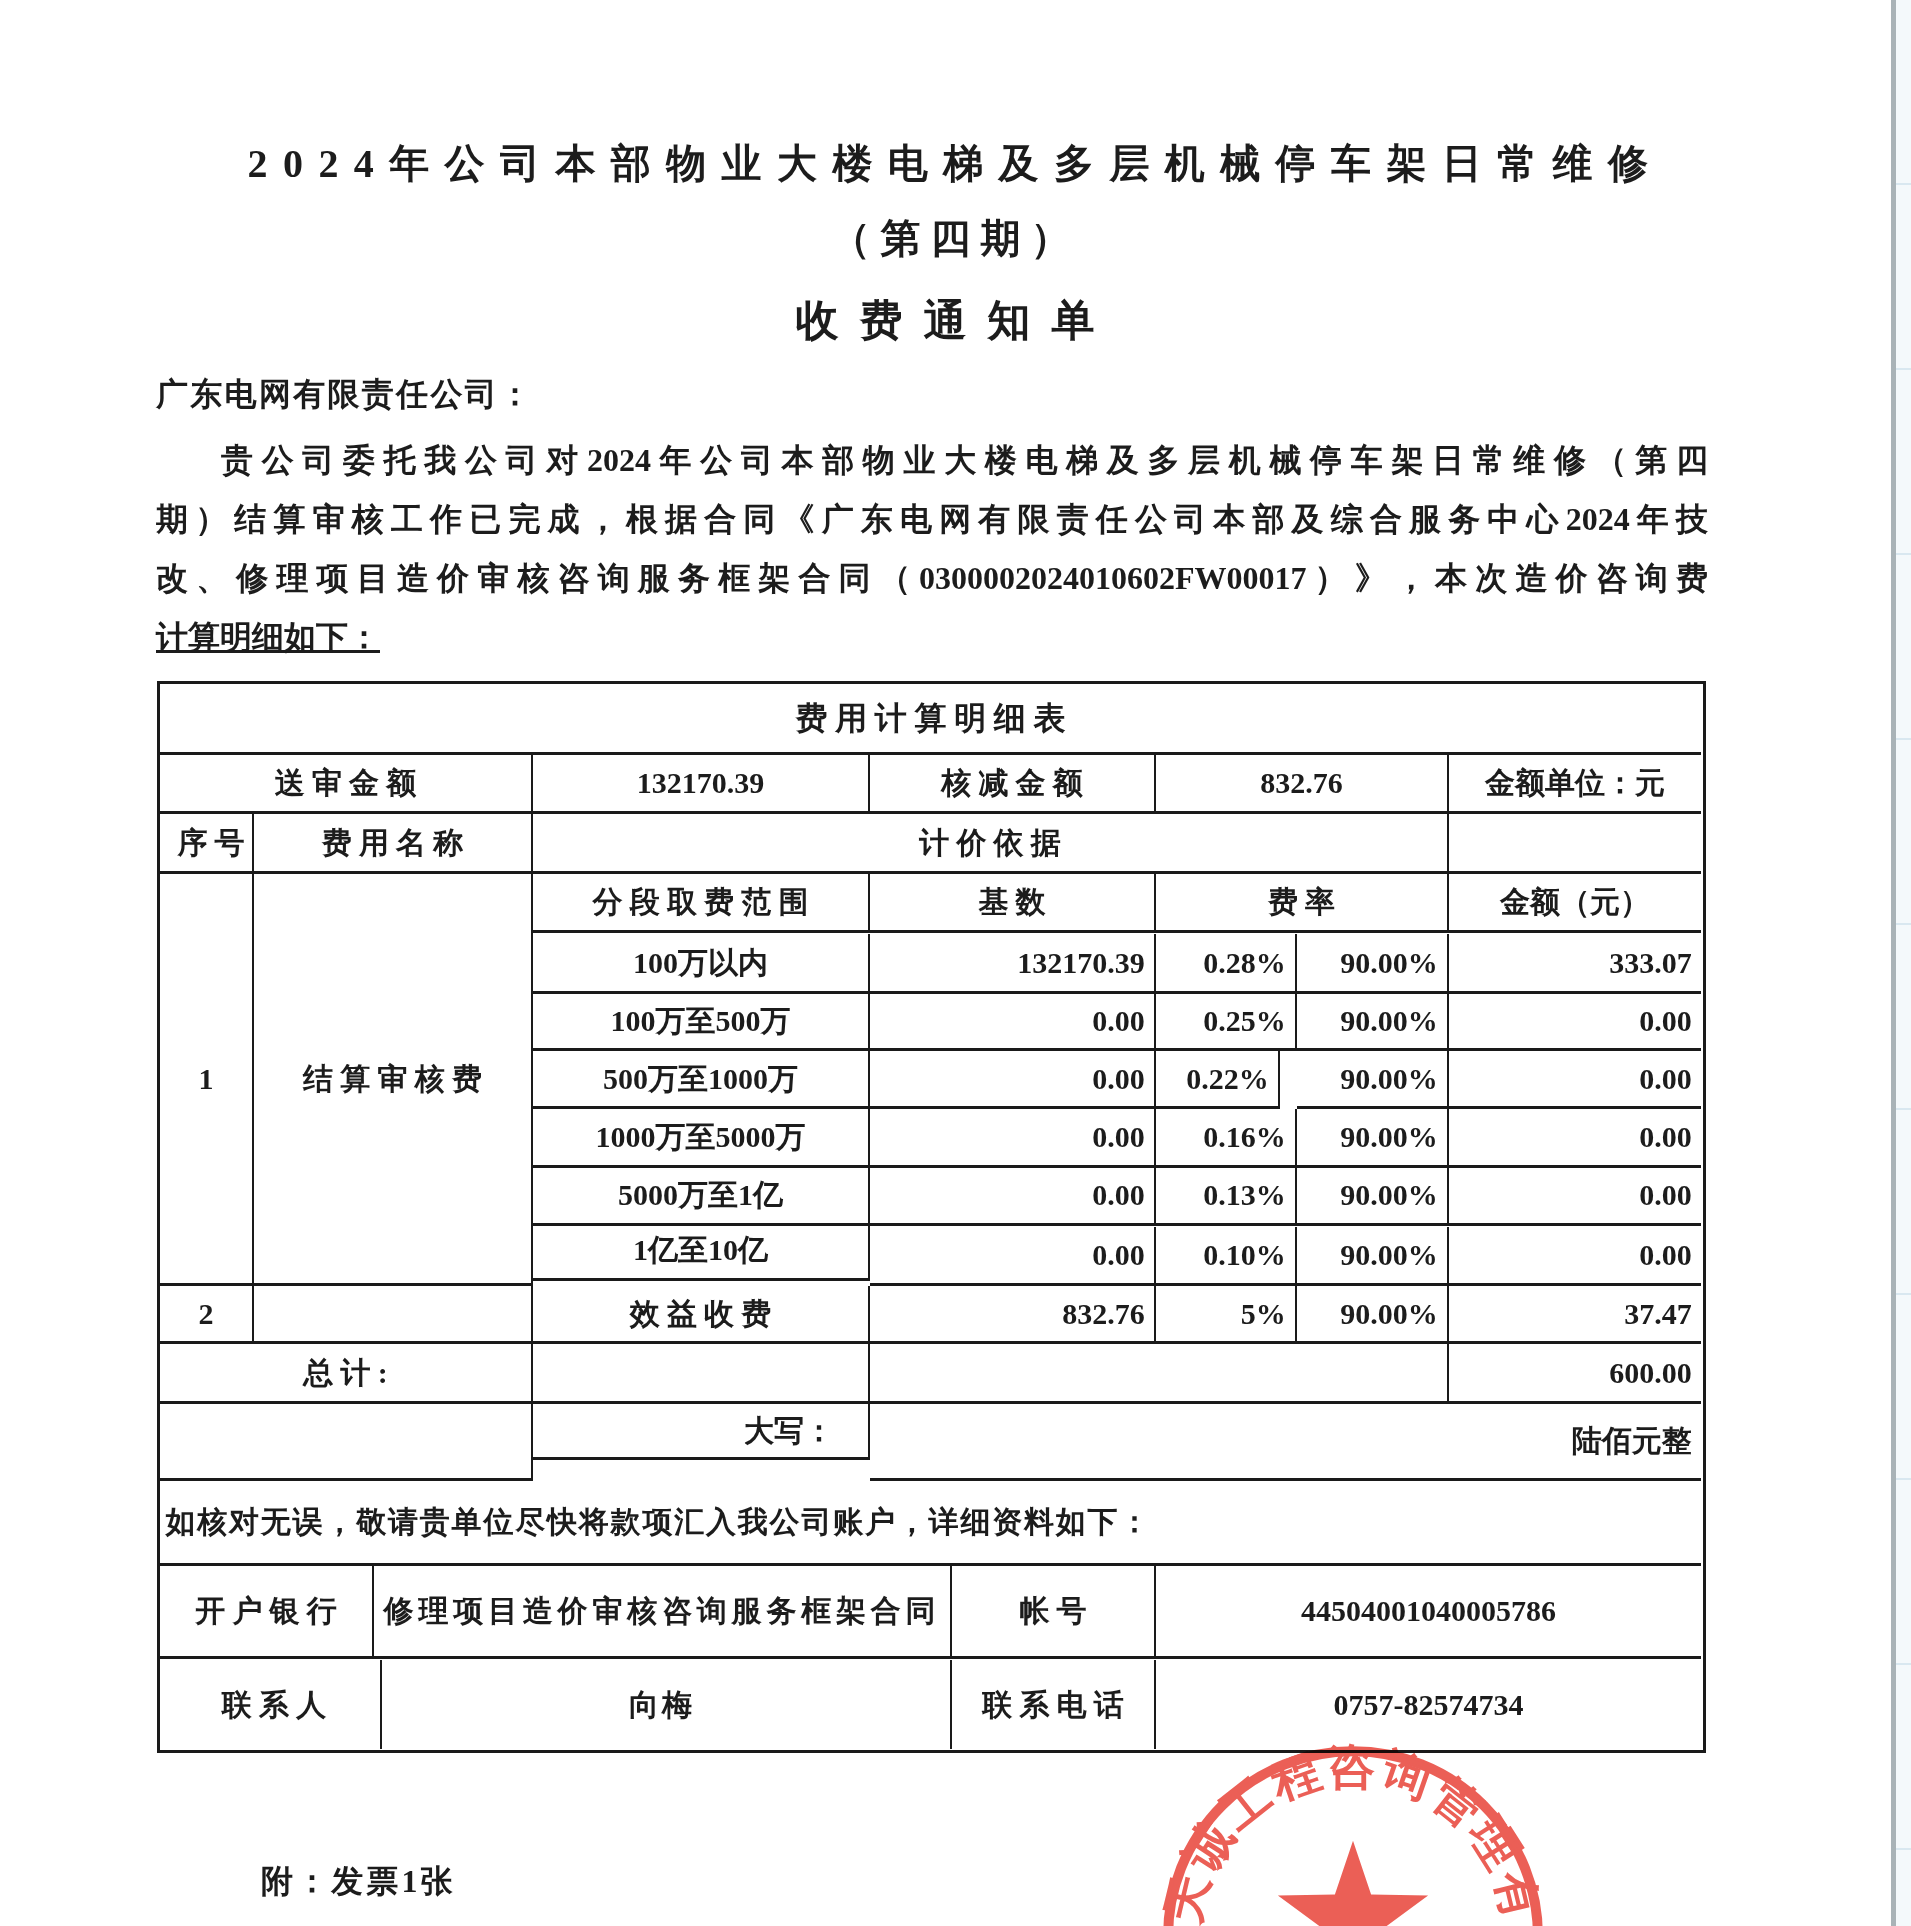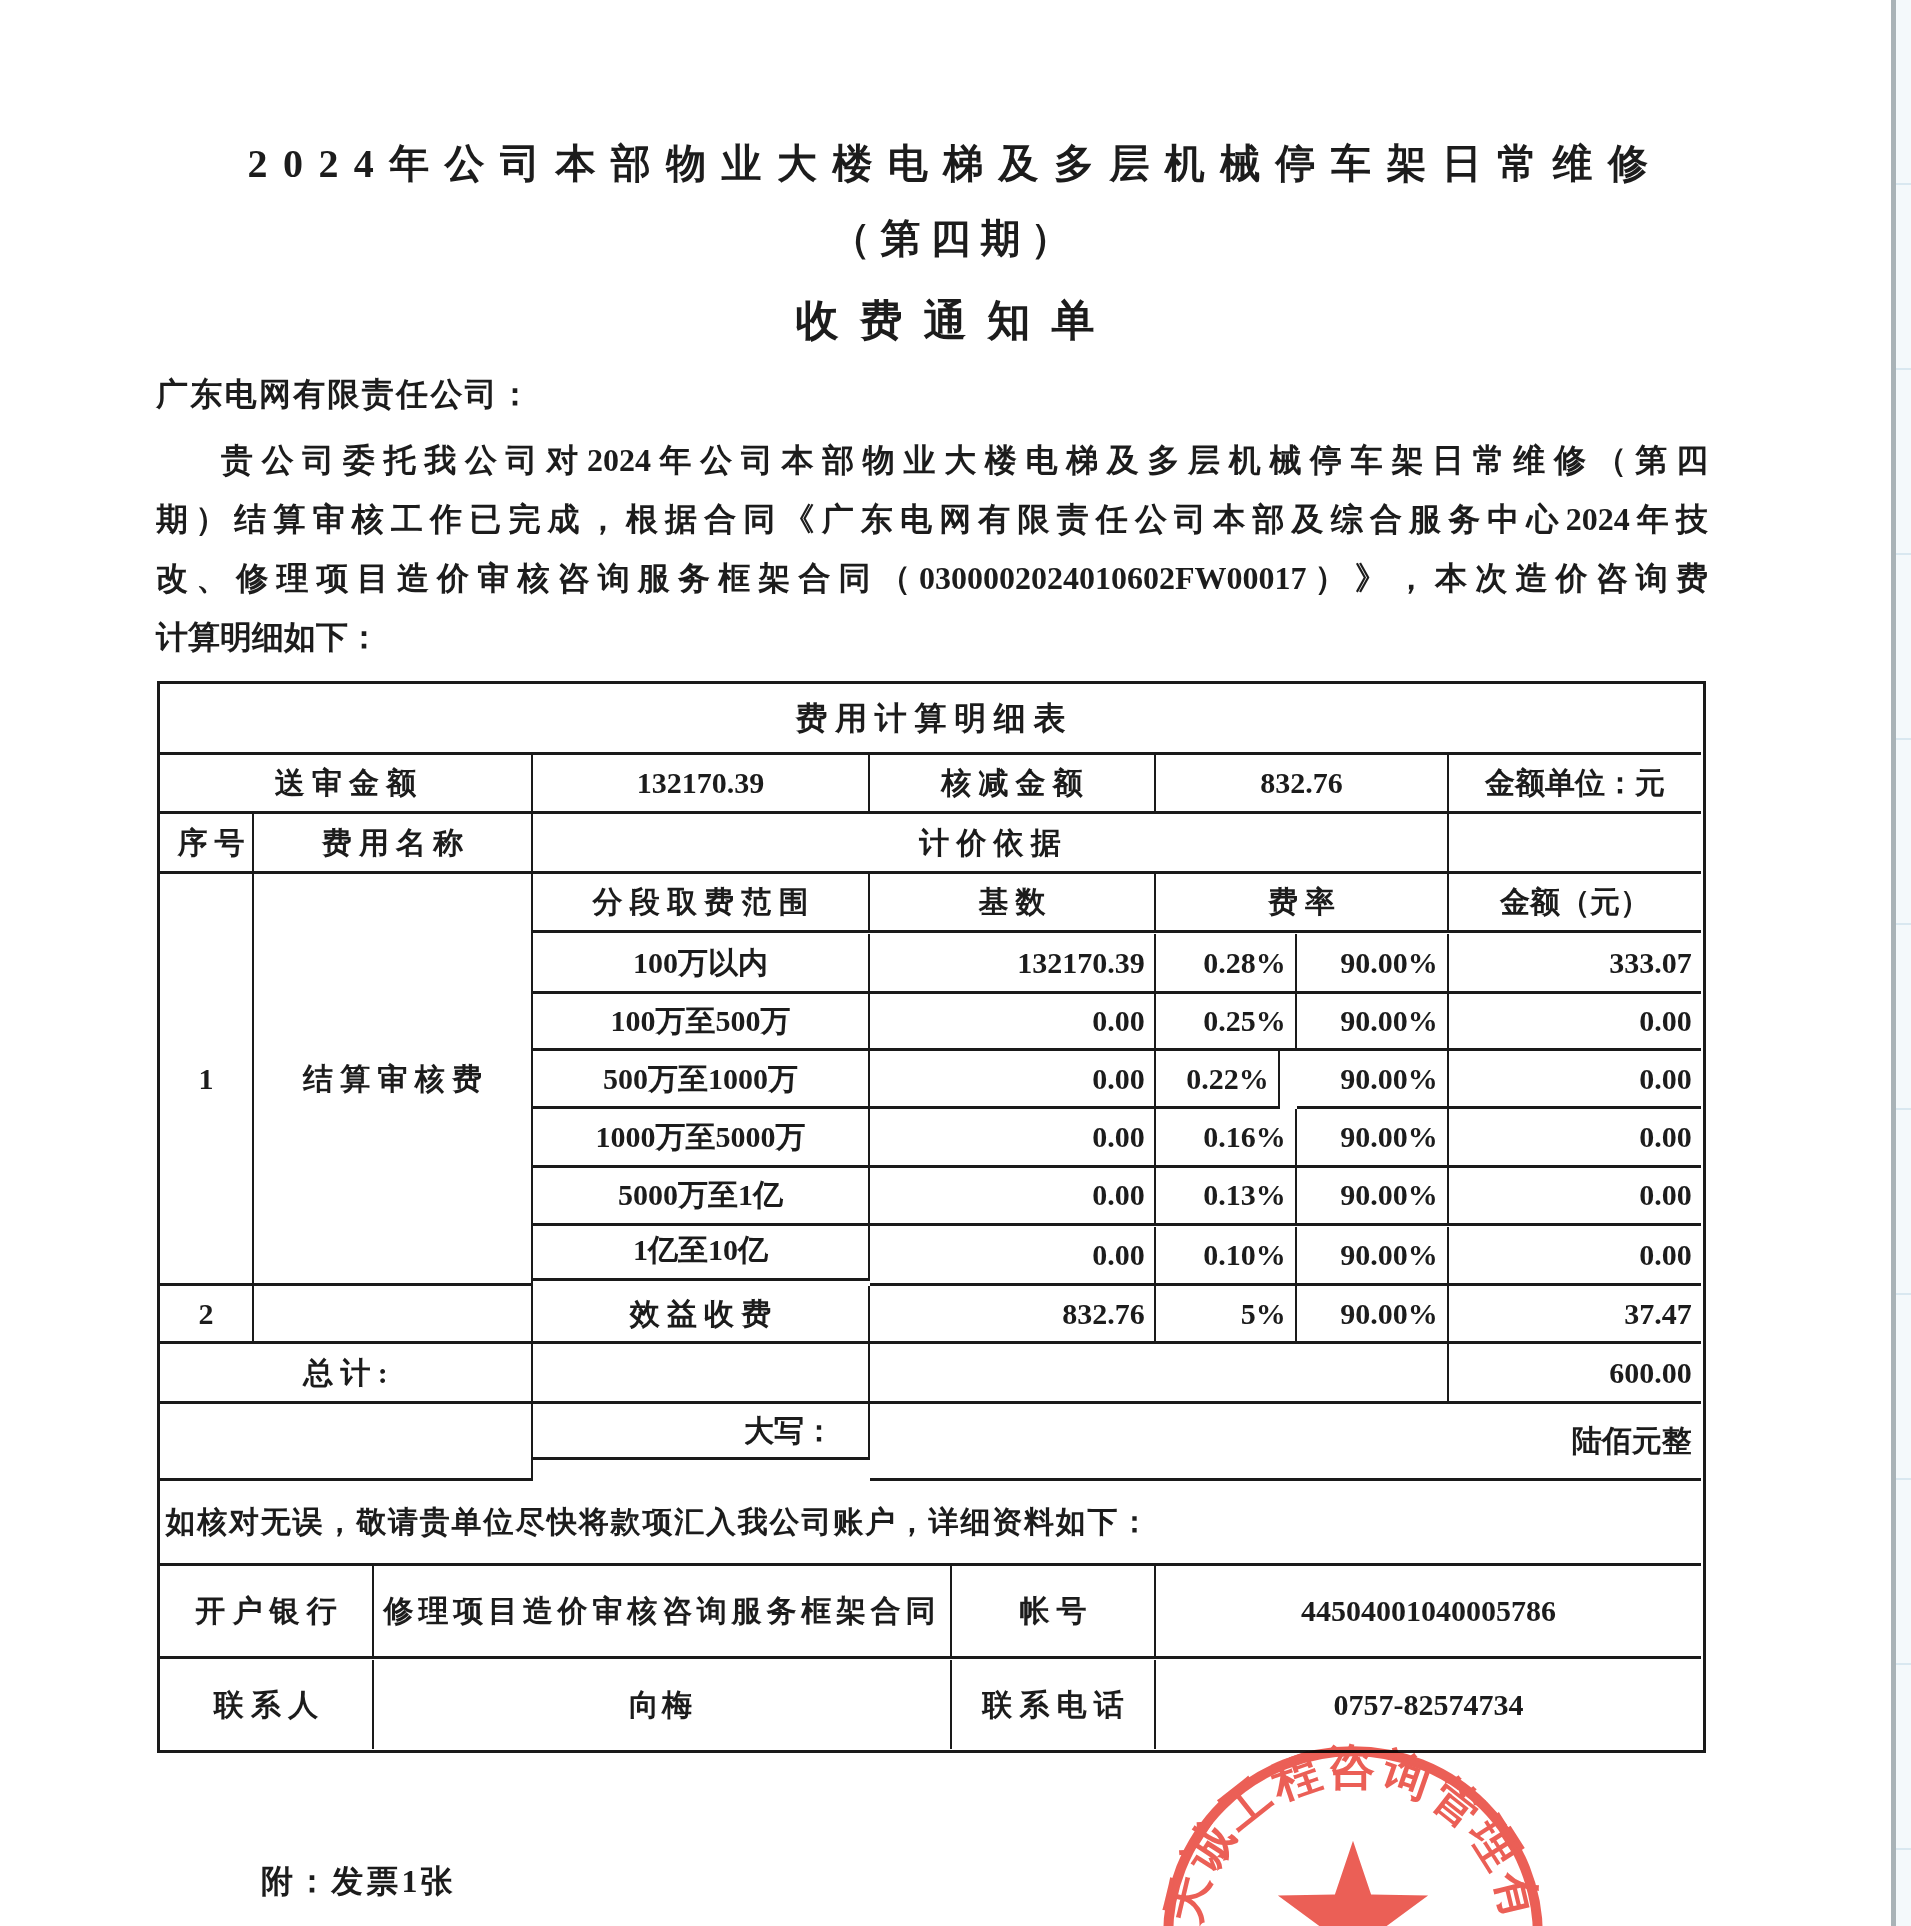--- a/index.html
+++ b/index.html
@@ -8,21 +8,21 @@
         font-family:"Liberation Serif","DejaVu Serif",serif;color:var(--ink);}
   .center{position:absolute;left:0;width:1911px;text-align:center;}
   .t1{top:136px;font-size:40px;font-weight:700;letter-spacing:15.4px;}
   .t2{top:211px;font-size:40px;font-weight:700;letter-spacing:10px;}
   .t3{top:292px;font-size:43px;font-weight:700;letter-spacing:21px;}
   .salute{position:absolute;left:156px;top:373px;font-size:32px;font-weight:600;letter-spacing:2.3px;}
   .para{position:absolute;left:156px;width:1552px;font-size:32px;font-weight:600;line-height:59px;
         text-align:justify;}
   .pline{text-align:justify;text-align-last:justify;}
   .pfirst{padding-left:65px;}
-  .plast{text-align-last:left;}
+  .plast{text-align-last:left;text-decoration:underline;}
   
   #tbl{position:absolute;left:157px;top:681px;width:1549px;height:1072px;
        border:3.9px solid var(--ln);box-sizing:border-box;}
   .cell{position:absolute;display:flex;align-items:center;justify-content:center;
         border-right:2.7px solid var(--ln);border-bottom:3.5px solid var(--ln);
         box-sizing:border-box;font-size:30px;font-weight:600;line-height:1.25;}
   .lbl{letter-spacing:.24em;text-indent:.24em;}
   .num{justify-content:flex-end;padding-right:9.2px;}
   .noR{border-right:none;}
   .noB{border-bottom:none;}
@@ -132,21 +132,21 @@
     <div class="cell num" style="left:373px;top:720px;width:337px;height:56px;padding-right:34px;">大写：</div>
     <div class="cell num noR" style="left:710px;top:720px;width:831px;height:77px;">陆佰元整</div>
 
     <div class="cell leftCell noR" style="left:0;top:797px;width:1541px;height:85px;font-size:30px;">如核对无误，敬请贵单位尽快将款项汇入我公司账户，详细资料如下：</div>
 
     <div class="cell lbl" style="left:0;top:881px;width:214px;height:94px;">开户银行</div>
     <div class="cell wrapCell" style="left:214px;top:881px;width:578px;height:94px;">修理项目造价审核咨询服务框架合同</div>
     <div class="cell lbl" style="left:792px;top:881px;width:204px;height:94px;">帐号</div>
     <div class="cell noR" style="left:996px;top:881px;width:545px;height:94px;">44504001040005786</div>
 
-    <div class="cell lbl noB" style="left:0;top:976px;width:214px;height:89px;">联系人</div>
+    <div class="cell lbl noB" style="left:8px;top:976px;width:214px;height:89px;">联系人</div>
     <div class="cell noB" style="left:214px;top:976px;width:578px;height:89px;letter-spacing:.1em;">向梅</div>
     <div class="cell lbl noB" style="left:792px;top:976px;width:204px;height:89px;">联系电话</div>
     <div class="cell noR noB" style="left:996px;top:976px;width:545px;height:89px;">0757-82574734</div>
   </div>
 
   <div class="attach">附：发票1张</div>
 
   <svg id="seal" viewBox="0 0 1064 1100">
     <circle cx="532" cy="548" r="480" fill="none" stroke="#e8473d" stroke-width="26"></circle>
     <polygon fill="#e8473d" points="532,300 579,440 727,442 608,530 652,671 532,585 412,671 456,530 337,442 485,440"></polygon>

